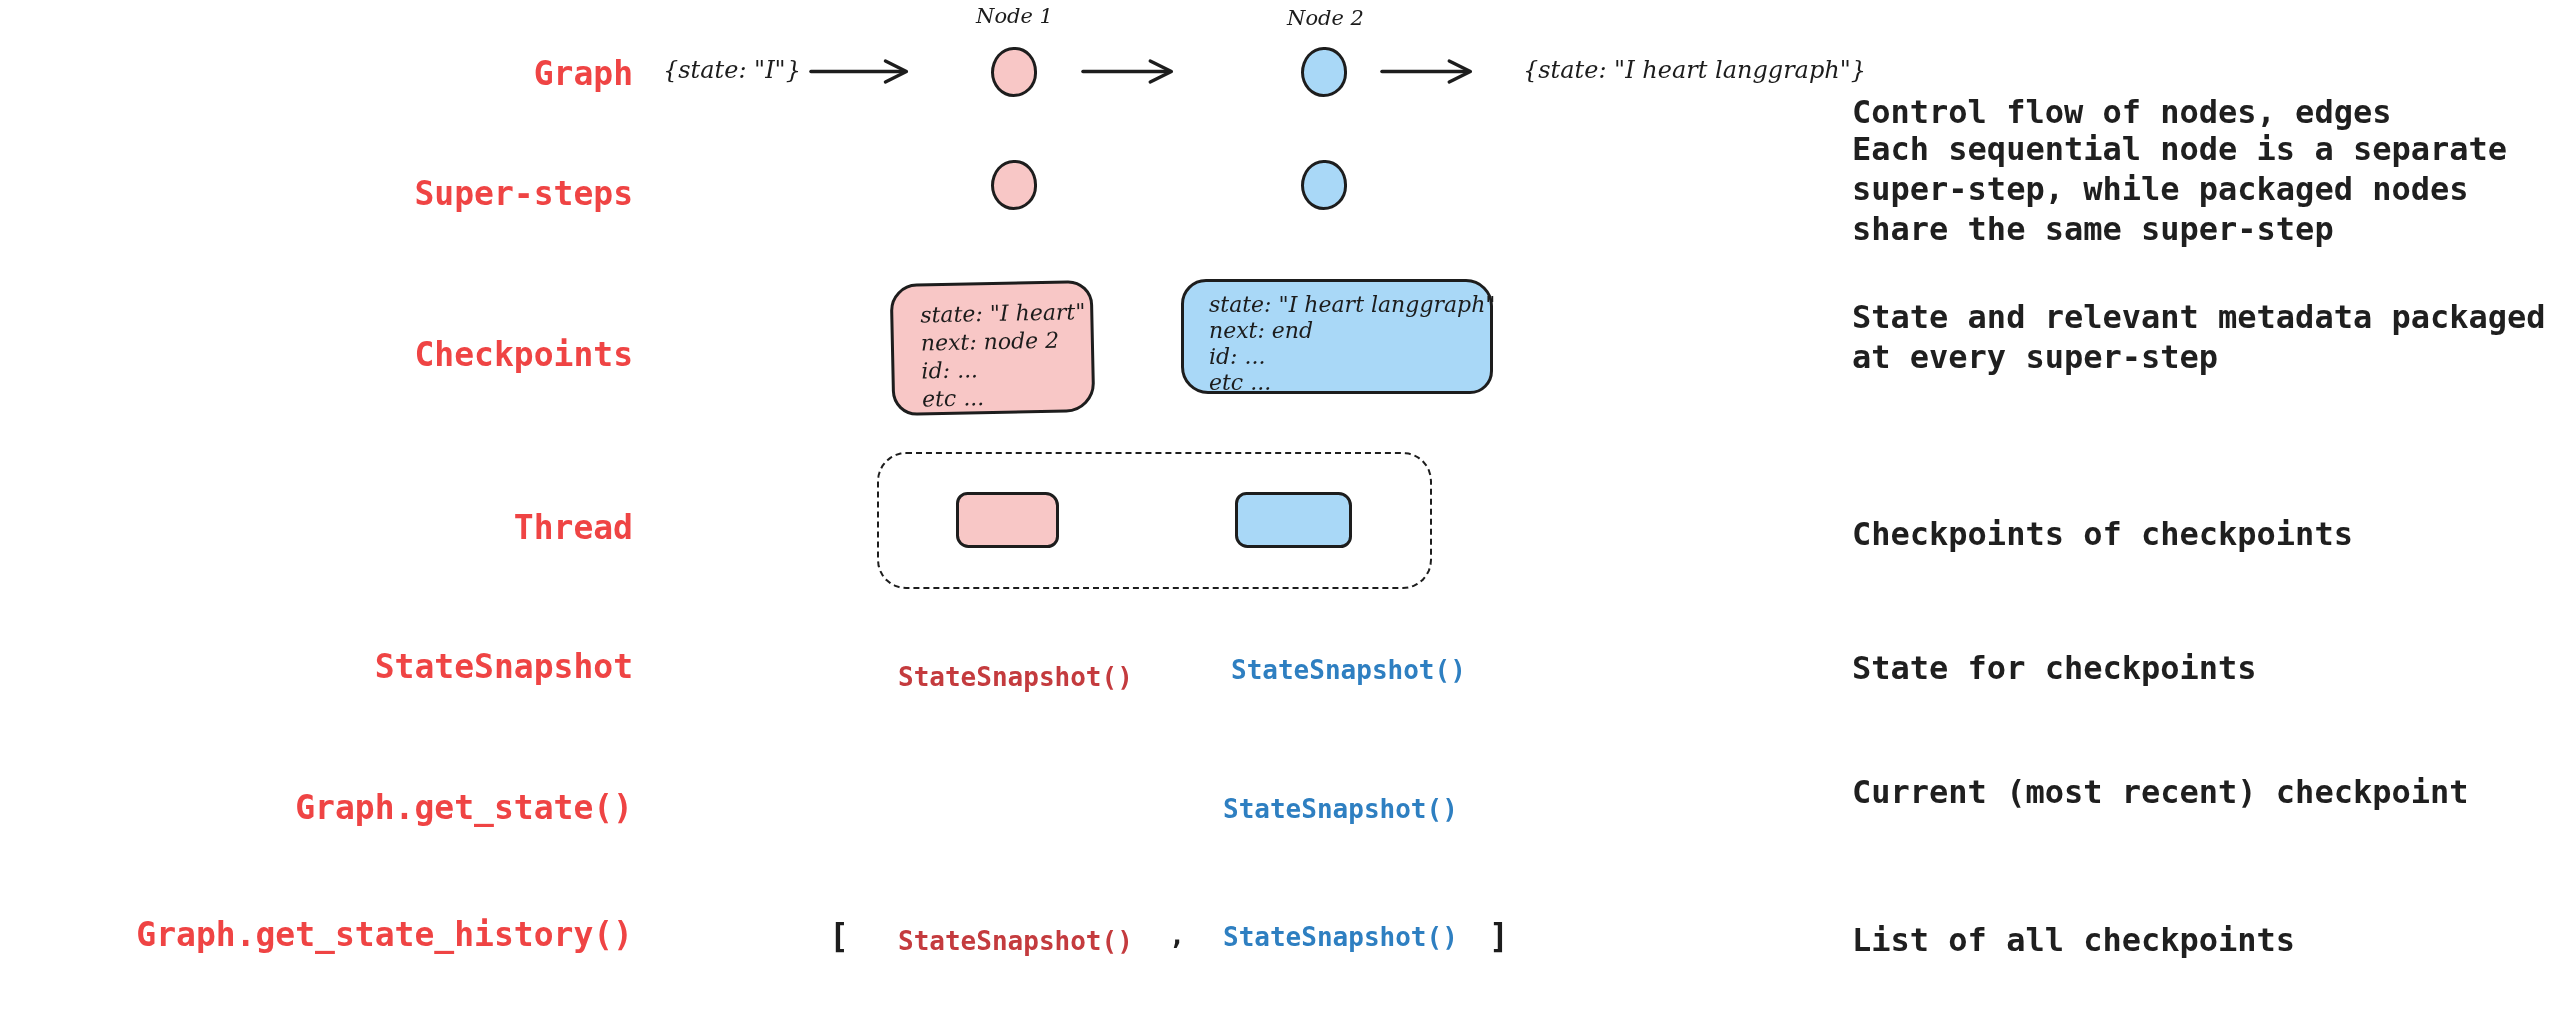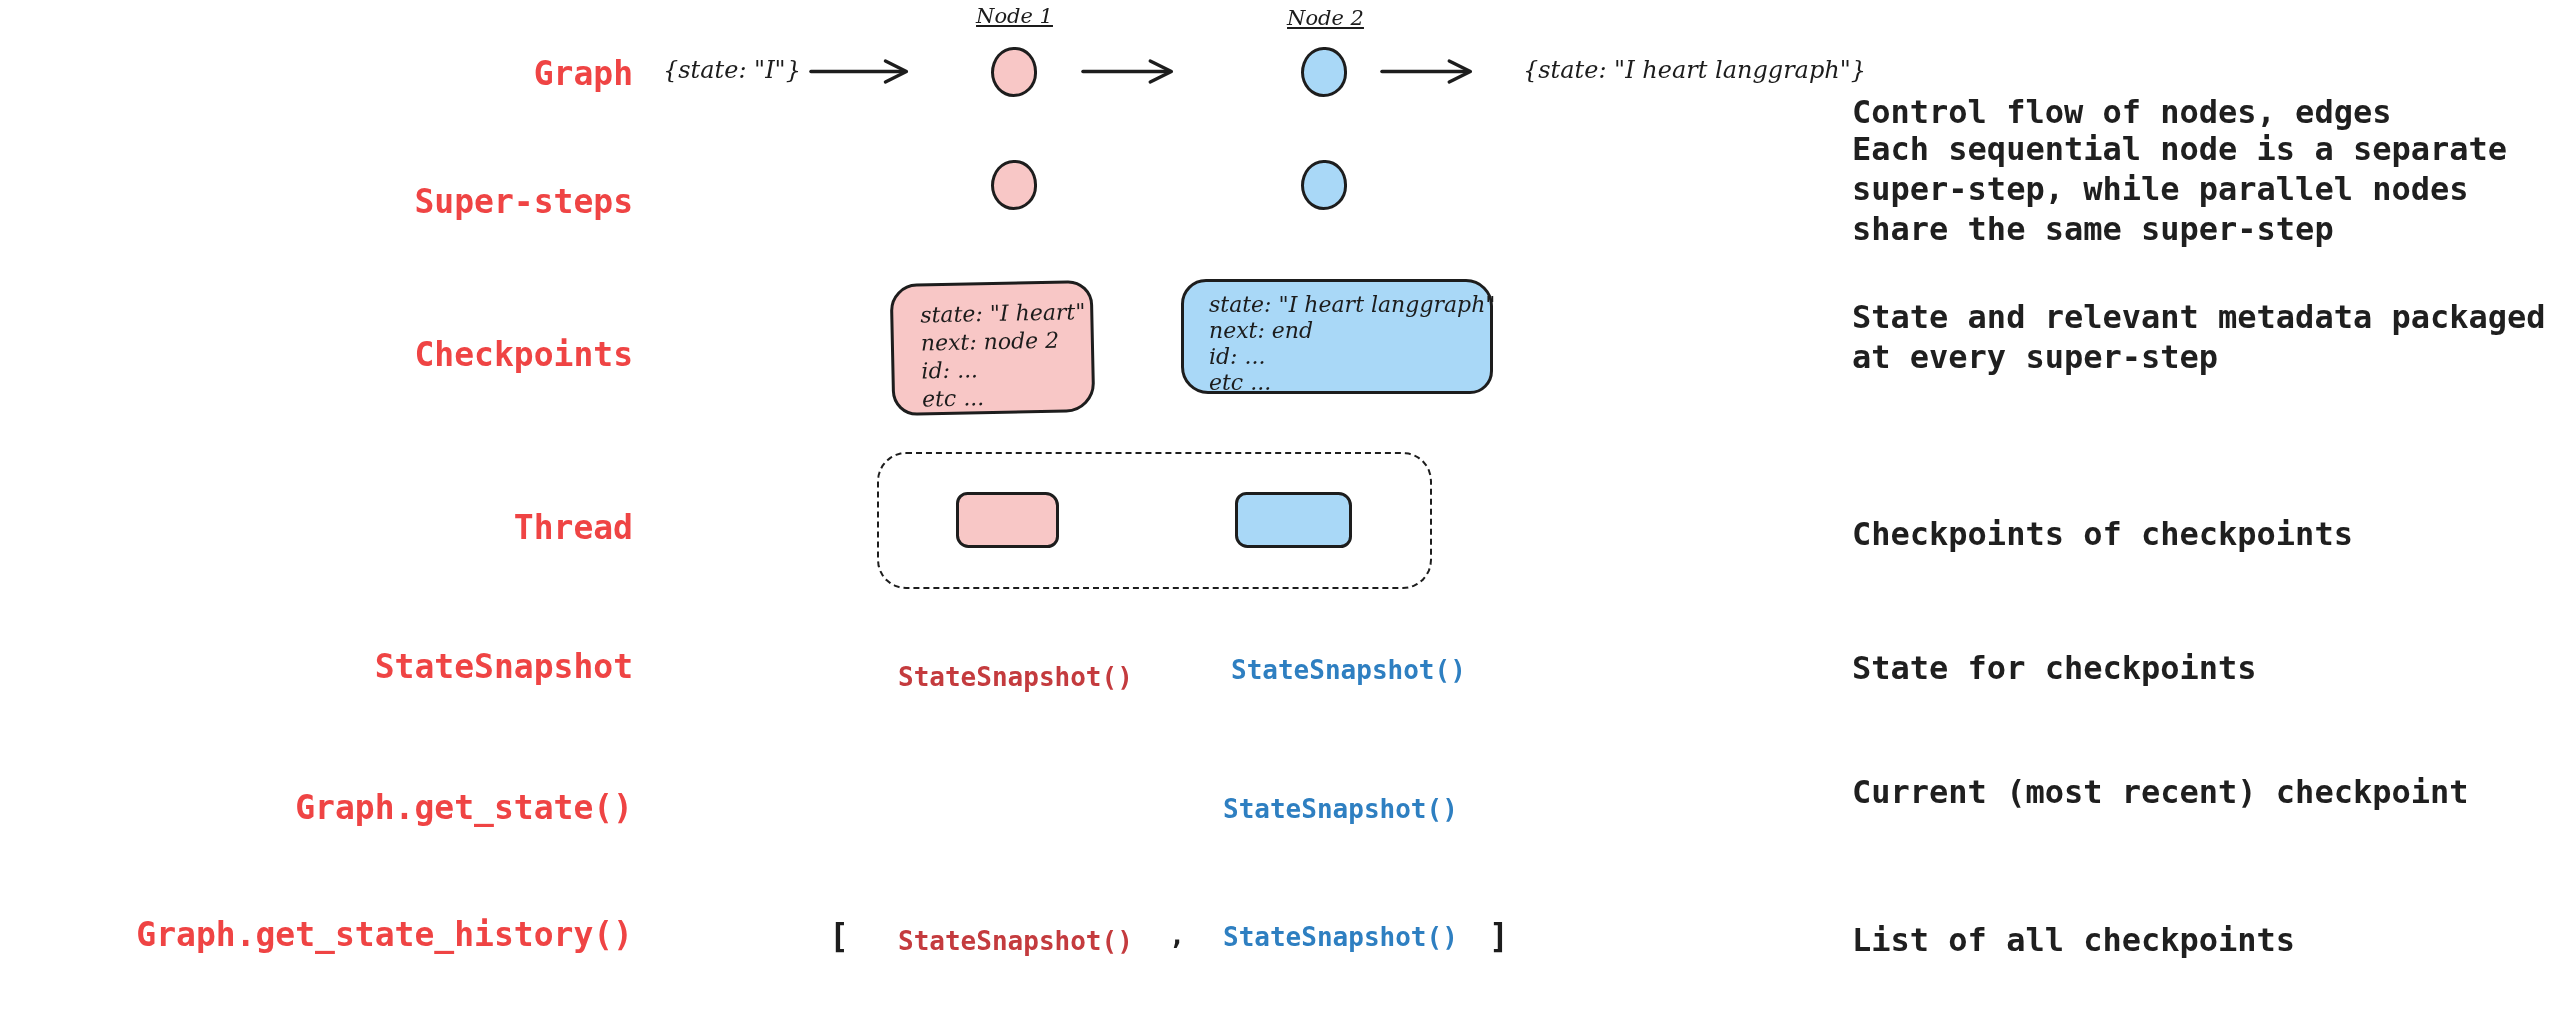--- a/index.html
+++ b/index.html
@@ -80,21 +80,20 @@
   }
   .red-code  { color: #c43b3e; }
   .blue-code { color: #2e7fc1; }
   .ink-code  { color: #1d1d1d; font-size: 33px; }
   .arrow-icon { position: absolute; }
   .node-label {
     position: absolute;
     font-size: 21px;
     text-align: center;
     width: 115px;
-    text-decoration: underline;
   }
   .state-literal { position: absolute; font-size: 24px; }
 </style>
 </head>
 <body>
 
 <div class="canvas">
 
   <div class="row-label" style="top:54px;">Graph</div>
 
@@ -118,28 +117,28 @@
 
   <svg class="arrow-icon" style="left:1380px; top:57px;" width="100" height="29" viewBox="0 0 104 30">
     <path d="M2 15 H 90" stroke="#1d1d1d" stroke-width="3.5" fill="none" stroke-linecap="round"></path>
     <path d="M72 4 L 94 15 L 72 26" stroke="#1d1d1d" stroke-width="3.5" fill="none" stroke-linecap="round" stroke-linejoin="round"></path>
   </svg>
 
   <div class="state-literal hand" style="left:1523px; top:56px;">{state: "I heart langgraph"}</div>
 
   <div class="desc" style="top:52px;margin-top:40px;">Control flow of nodes, edges</div>
 
-  <div class="row-label" style="top:182px;margin-left:48px;">Super-steps</div>
+  <div class="row-label" style="top:174px;margin-left:48px;">Super-steps</div>
 
   <div class="node-circle pink-fill" style="left:991px; top:160px;"></div>
   <div class="node-circle blue-fill" style="left:1301px; top:160px;"></div>
 
   <div class="desc" style="top:129px;">
     <div>Each sequential node is a separate</div>
-    <div>super-step, while parallel nodes</div>
+    <div>super-step, while packaged nodes</div>
     <div>share the same super-step</div>
   </div>
 
   <div class="row-label" style="top:335px;">Checkpoints</div>
 
   <div class="ckpt-box pink-fill hand" style="left:891px; top:282px; width:203px; height:132px; border-radius:27px 25px 29px 25px; padding:15.3px 0 0 27px; line-height:28px; transform:rotate(-1.2deg);">
     <div class="line">state: "I heart"</div>
     <div class="line">next: node 2</div>
     <div class="line">id: ...</div>
     <div class="line">etc ...</div>

